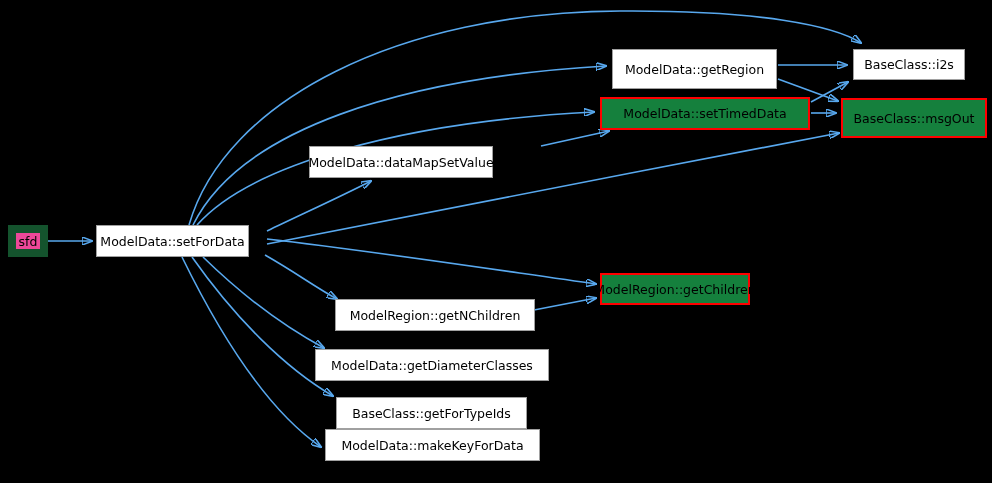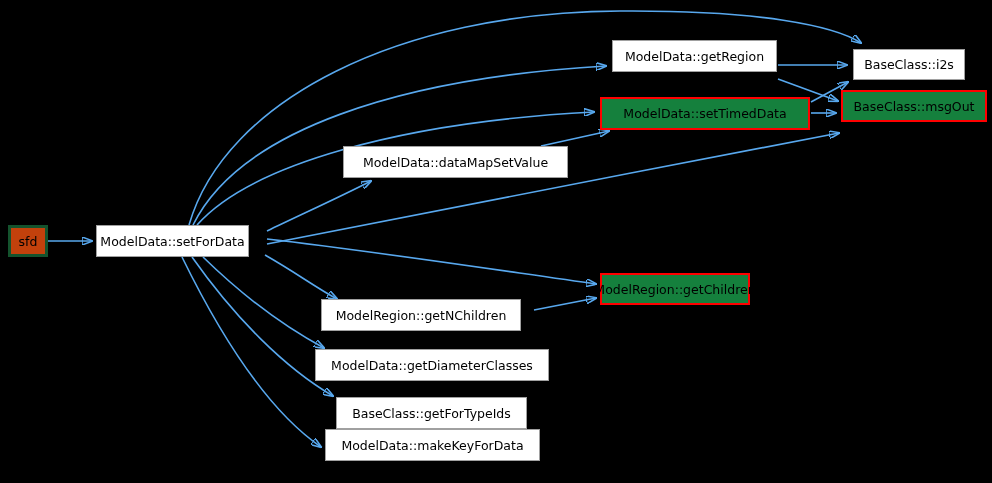--- a/index.html
+++ b/index.html
@@ -21,22 +21,22 @@
     color:#000;
     background:#ffffff;
     border:1px solid #a0a0a0;
     cursor:pointer;
   }
   .node.red{
     border:2px solid #ff0000;
     background:#15803d;
   }
   .node.root{
-    background:#c2410c;
-    border:3px solid #14532d;
+    background:#ec4899;
+    border:8px solid #14532d;
     cursor:default;
   }
 </style>
 </head>
 <body>
 
 <div class="canvas">
 
   <svg class="edges" width="992" height="483" viewBox="0 0 992 483" xmlns="http://www.w3.org/2000/svg">
     <defs>
@@ -60,33 +60,33 @@
     <path d="M778,79 L838,101" marker-end="url(#arrow)"></path>
     <path d="M811,102 L848,82" marker-end="url(#arrow)"></path>
     <path d="M811,113 L836,113" marker-end="url(#arrow)"></path>
     <path d="M534,310 L596,298" marker-end="url(#arrow)"></path>
   </svg>
 
   <div class="node root" style="left:8px;top:225px;width:40px;height:32px">sfd</div>
 
   <div class="node" style="left:96px;top:225px;width:153px;height:32px">ModelData::setForData</div>
 
-  <div class="node" style="left:343px;top:146px;width:225px;height:32px">ModelData::dataMapSetValue</div>
+  <div class="node" style="left:309px;top:146px;width:184px;height:32px">ModelData::dataMapSetValue</div>
 
-  <div class="node" style="left:612px;top:40px;width:165px;height:32px">ModelData::getRegion</div>
+  <div class="node" style="left:612px;top:49px;width:165px;height:40px">ModelData::getRegion</div>
 
   <div class="node red" style="left:600px;top:97px;width:210px;height:33px">ModelData::setTimedData</div>
 
   <div class="node" style="left:853px;top:49px;width:112px;height:31px">BaseClass::i2s</div>
 
-  <div class="node red" style="left:841px;top:90px;width:146px;height:32px">BaseClass::msgOut</div>
+  <div class="node red" style="left:841px;top:98px;width:146px;height:40px">BaseClass::msgOut</div>
 
   <div class="node red" style="left:600px;top:273px;width:150px;height:32px">ModelRegion::getChildren</div>
 
-  <div class="node" style="left:321px;top:299px;width:200px;height:32px">ModelRegion::getNChildren</div>
+  <div class="node" style="left:335px;top:299px;width:200px;height:32px">ModelRegion::getNChildren</div>
 
   <div class="node" style="left:315px;top:349px;width:234px;height:32px">ModelData::getDiameterClasses</div>
 
   <div class="node" style="left:336px;top:397px;width:191px;height:32px">BaseClass::getForTypeIds</div>
 
   <div class="node" style="left:325px;top:429px;width:215px;height:32px">ModelData::makeKeyForData</div>
 
 </div>
 
 </body></html>

